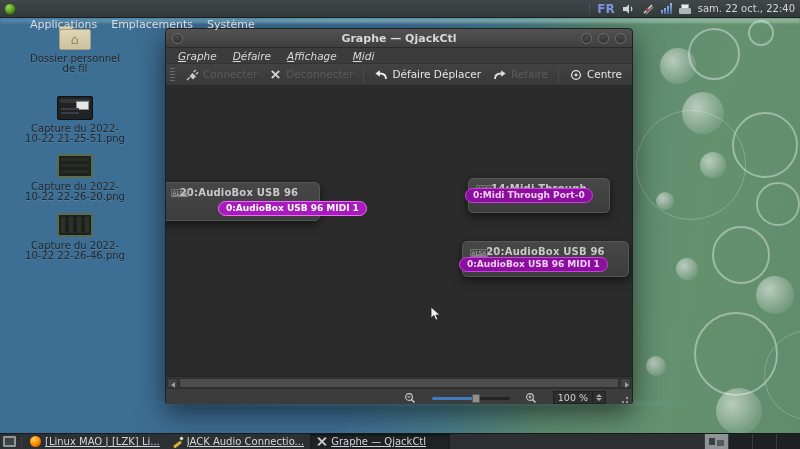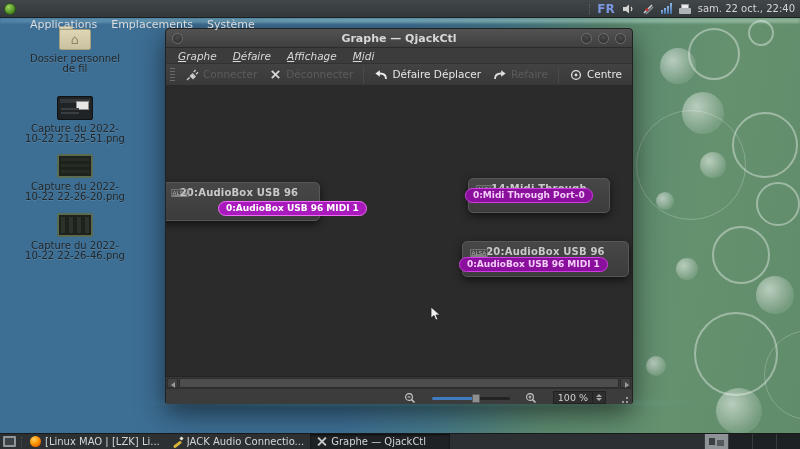--- a/index.html
+++ b/index.html
@@ -115,21 +115,21 @@
 
   .cursor { position:absolute; z-index:9; }
 
   
   #taskbar { position:absolute; left:0; bottom:0; width:800px; height:16px; background:#2c3033;
     border-top:1px solid #17191b; display:flex; align-items:center; z-index:50; font-size:10px; color:#d2d6d9; }
   .showdesk { width:13px; height:11px; margin:0 3px; background:#8f9699; border-radius:1px; position:relative; }
   .showdesk::after { content:""; position:absolute; inset:2px; background:#3c4245; }
   .tk-sep { width:1px; height:10px; border-left:1px dotted #4a5053; margin:0 2px; }
   .task { display:flex; align-items:center; gap:4px; height:16px; padding:0 6px; max-width:152px; min-width:140px; }
-  .task span.tlabel { overflow:hidden; white-space:nowrap; text-overflow:ellipsis; }
+  .task span.tlabel { overflow:hidden; white-space:nowrap; text-overflow:ellipsis;text-decoration:underline; }
   .task.active { background:#1e2225; box-shadow:inset 0 1px 2px rgba(0,0,0,.6); }
   .ficon { width:11px; height:11px; border-radius:50%; background:radial-gradient(circle at 35% 30%, #ffcf66, #ff9500 45%, #e25a00 80%); }
   .jicon { width:11px; height:11px; position:relative; }
   .jicon::before { content:""; position:absolute; left:1px; top:7px; width:9px; height:3px; background:#d9b23a; transform:rotate(-38deg); border-radius:1px; }
   .jicon::after { content:""; position:absolute; right:0; top:1px; width:3px; height:3px; background:#e8e2d0; transform:rotate(-38deg); }
   .gicon { width:11px; height:11px; position:relative; }
   .gicon::before, .gicon::after { content:""; position:absolute; left:5px; top:0; width:2px; height:11px; background:#c9c9c9; }
   .gicon::before { transform:rotate(45deg); } .gicon::after { transform:rotate(-45deg); }
   .pager { margin-left:auto; display:flex; height:16px; }
   .ws { width:24px; height:16px; background:#1e2124; border-left:1px solid #383d40; position:relative; }

